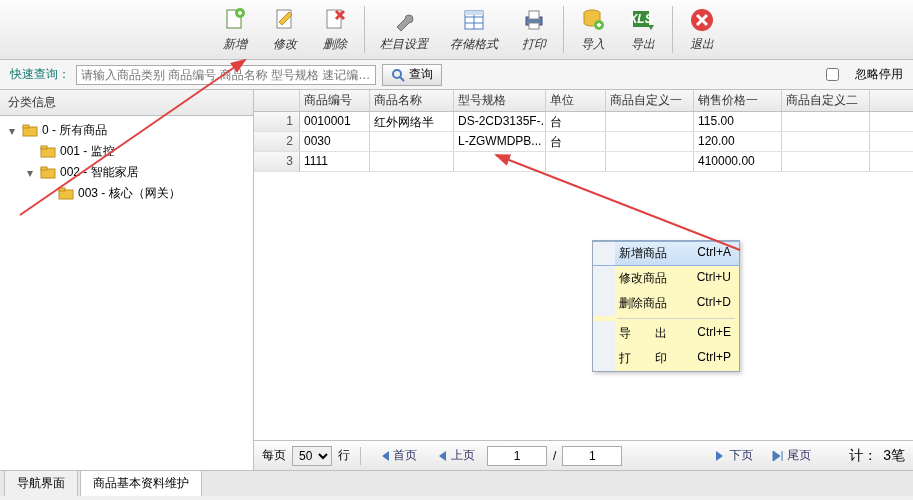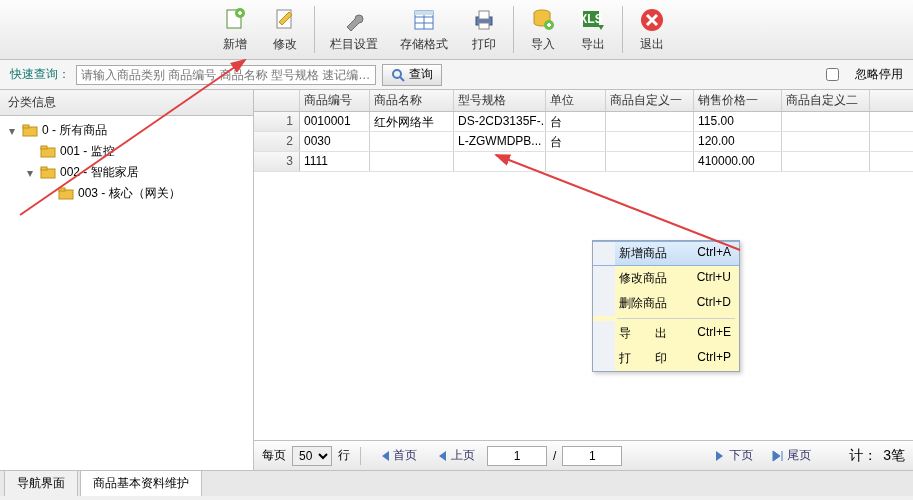--- a/index.html
+++ b/index.html
@@ -1,19 +1,19 @@
 <!DOCTYPE html>
 <html><head>
 <meta charset="utf-8">
 <style>
 * { box-sizing: border-box; margin: 0; padding: 0; font-family: "Microsoft YaHei", Arial, sans-serif; font-size: 12px; }
 body { background: #f0f0f0; width: 913px; height: 500px; overflow: hidden; position: relative; }
 
 .toolbar { background: linear-gradient(#fdfdfd, #e8e8e8); border-bottom: 1px solid #c0c0c0; height: 60px; display: flex; padding-left: 210px; gap: 0; }
-.toolbar-btn { display: flex; flex-direction: column; align-items: center; justify-content: center; padding: 4px 10px; cursor: pointer; border: 1px solid transparent; }
+.toolbar-btn { display: flex; flex-direction: column; align-items: center; justify-content: center; padding: 4px 10px; cursor: pointer; border: 1px solid transparent; font-style: italic; }
 .toolbar-btn .ticon { width: 28px; height: 28px; display: flex; align-items: center; justify-content: center; }
 .toolbar-btn span { color: #333; margin-top: 2px; }
 .toolbar-sep { width: 1px; background: #c0c0c0; margin: 6px 4px; }
 
 .search-bar { background: #f5f5f5; border-bottom: 1px solid #c0c0c0; height: 30px; display: flex; align-items: center; padding: 0 10px; gap: 6px; }
 .search-bar label { color: #0f766e; }
 .search-input { width: 300px; height: 20px; border: 1px solid #aaa; padding: 0 4px; color: #888; }
 .search-btn { height: 22px; padding: 0 8px; display: flex; align-items: center; gap: 4px; border: 1px solid #aaa; background: linear-gradient(#fff,#e0e0e0); cursor: pointer; }
 .ignore-disabled { margin-left: auto; display: flex; align-items: center; gap: 16px; }
 
@@ -73,20 +73,29 @@
     <span>新增</span>
   </div>
   <div class="toolbar-btn">
     <div class="ticon">
         <svg width="26" height="26">
           <rect x="5" y="3" width="14" height="18" fill="#fff" stroke="#888"></rect>
           <path d="M10 18 L20 8 L17 5 L7 15 Z" fill="#f0c040" stroke="#c09020"></path>
         </svg>
       </div>
     <span>修改</span>
+  </div>
+  <div class="toolbar-btn">
+    <div class="ticon">
+        <svg width="26" height="26">
+          <rect x="5" y="3" width="14" height="18" fill="#fff" stroke="#888"></rect>
+          <path d="M14 4 L22 12 M22 4 L14 12" stroke="#e04040" stroke-width="3"></path>
+        </svg>
+      </div>
+    <span>删除</span>
   </div>
   <div class="toolbar-sep"></div>
   <div class="toolbar-btn">
     <div class="ticon">
         <svg width="26" height="26">
           <path d="M6 20 L14 12 A4 4 0 1 1 18 16 L10 24 Z" fill="#a0a0a0" stroke="#707070"></path>
         </svg>
       </div>
     <span>栏目设置</span>
   </div>

